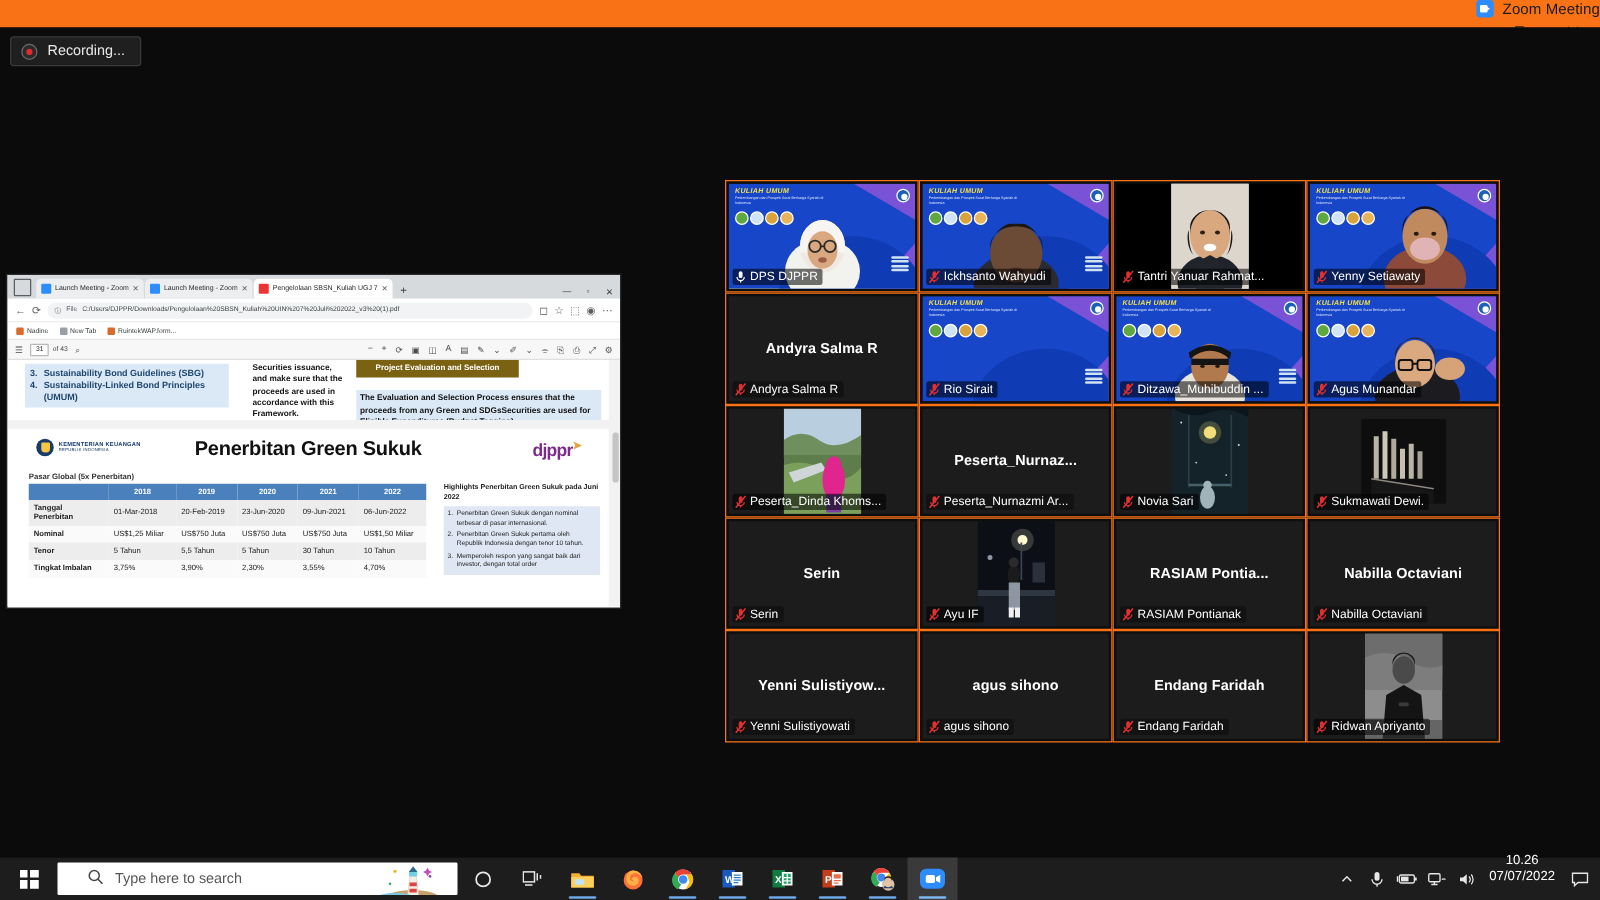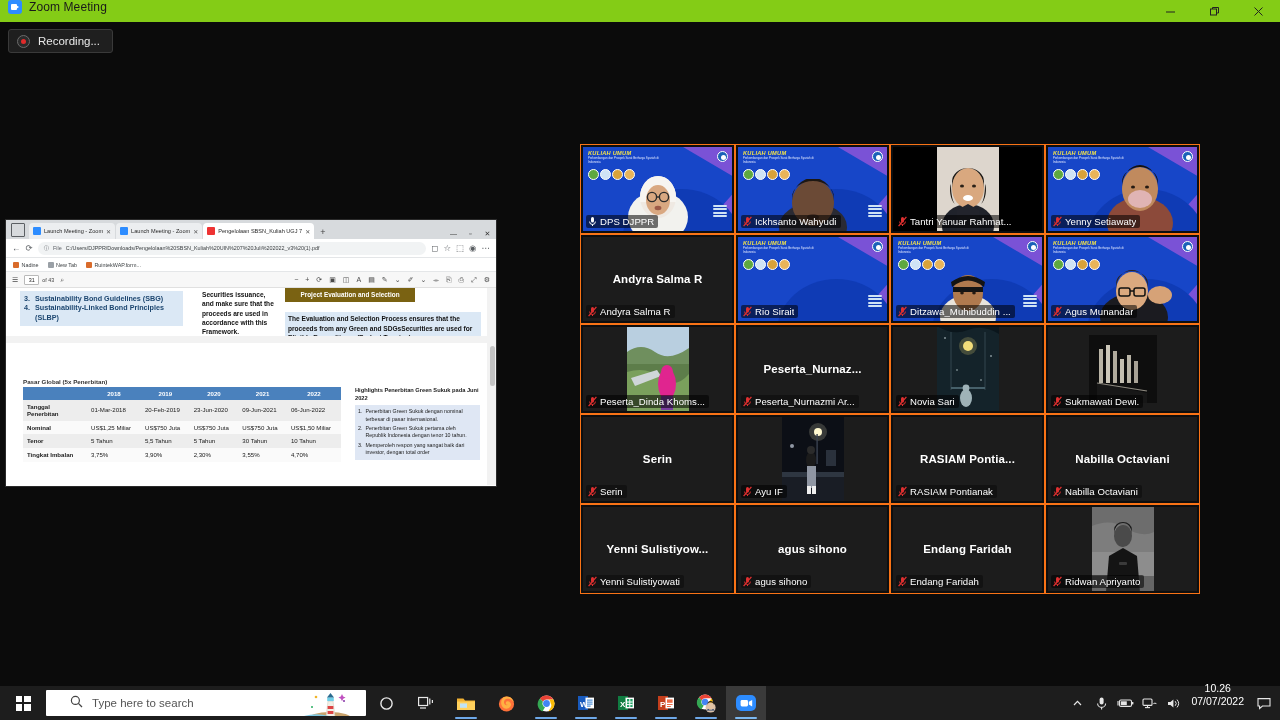--- a/index.html
+++ b/index.html
@@ -6,21 +6,21 @@
   html,body { width:1280px; height:720px; overflow:hidden; }
   body {
     font-family:"Liberation Sans", sans-serif;
     background:#000;
     -webkit-font-smoothing:antialiased;
   }
 
   
   #titlebar{
     position:absolute; left:0; top:0; width:1280px; height:22px;
-    background:#84cc16; display:flex; align-items:flex-start;
+    background:#f97316; display:flex; align-items:flex-end;flex-direction:column;
   }
   #titlebar .tb-left{ display:flex; align-items:center; gap:7px; padding-left:8px; flex:1; }
   .zoom-logo{
     width:14px;height:14px;border-radius:3px;background:#2D8CFF;
     position:relative;flex:none;
   }
   .zoom-logo:after{
     content:"";position:absolute;left:2.5px;top:4px;width:6px;height:6px;
     background:#fff;border-radius:1px;
   }
@@ -483,31 +483,42 @@
     <div class="pdf-view">
 
       <div class="slide-prev">
         <div class="sp-col1">
           <div class="sp-li">
             <span class="sp-num">3.</span>
             <span>Sustainability Bond Guidelines (SBG)</span>
           </div>
           <div class="sp-li">
             <span class="sp-num">4.</span>
-            <span>Sustainability-Linked Bond Principles (SLBP)</span>
+            <span>Sustainability-Linked Bond Principles (UMUM)</span>
           </div>
         </div>
         <div class="sp-col2">Securities issuance, and make sure that the proceeds are used in accordance with this Framework.</div>
         <div class="sp-badge">Project Evaluation and Selection</div>
         <div class="sp-col3">The Evaluation and Selection Process ensures that the proceeds from any Green and SDGsSecurities are used for Eligible Expenditures (Budget Tagging).</div>
       </div>
 
       <div class="pdf-gap"></div>
 
       <div class="slide-main">
+        <div class="sm-head">
+          <div class="kemenkeu">
+            <span class="kk-logo"></span>
+            <span class="kk-txt">
+              <span class="kk-l1" style="display:block">KEMENTERIAN KEUANGAN</span>
+              <span class="kk-l2" style="display:block">REPUBLIK INDONESIA</span>
+            </span>
+          </div>
+          <div class="sm-title">Penerbitan Green Sukuk</div>
+          <div class="djppr"><span>djppr</span><sup>➤</sup></div>
+        </div>
 
         <div class="sm-sub">Pasar Global (5x Penerbitan)</div>
 
         <table class="sm-table">
           <thead>
             <tr>
               <th></th>
               <th>2018</th>
               <th>2019</th>
               <th>2020</th>

